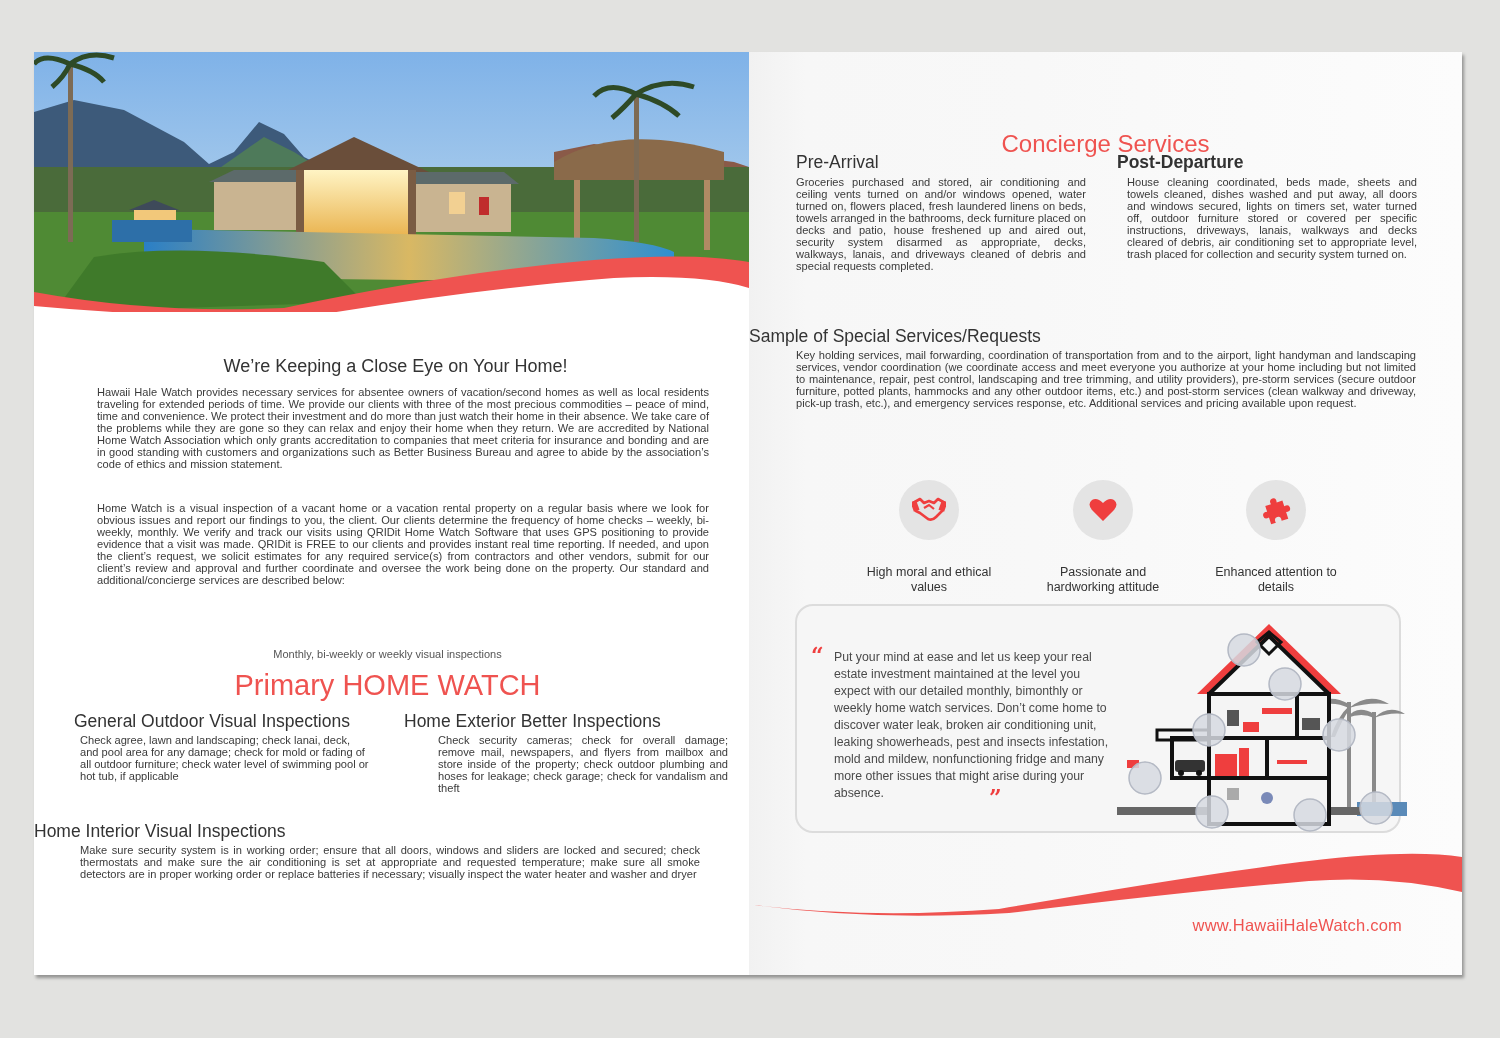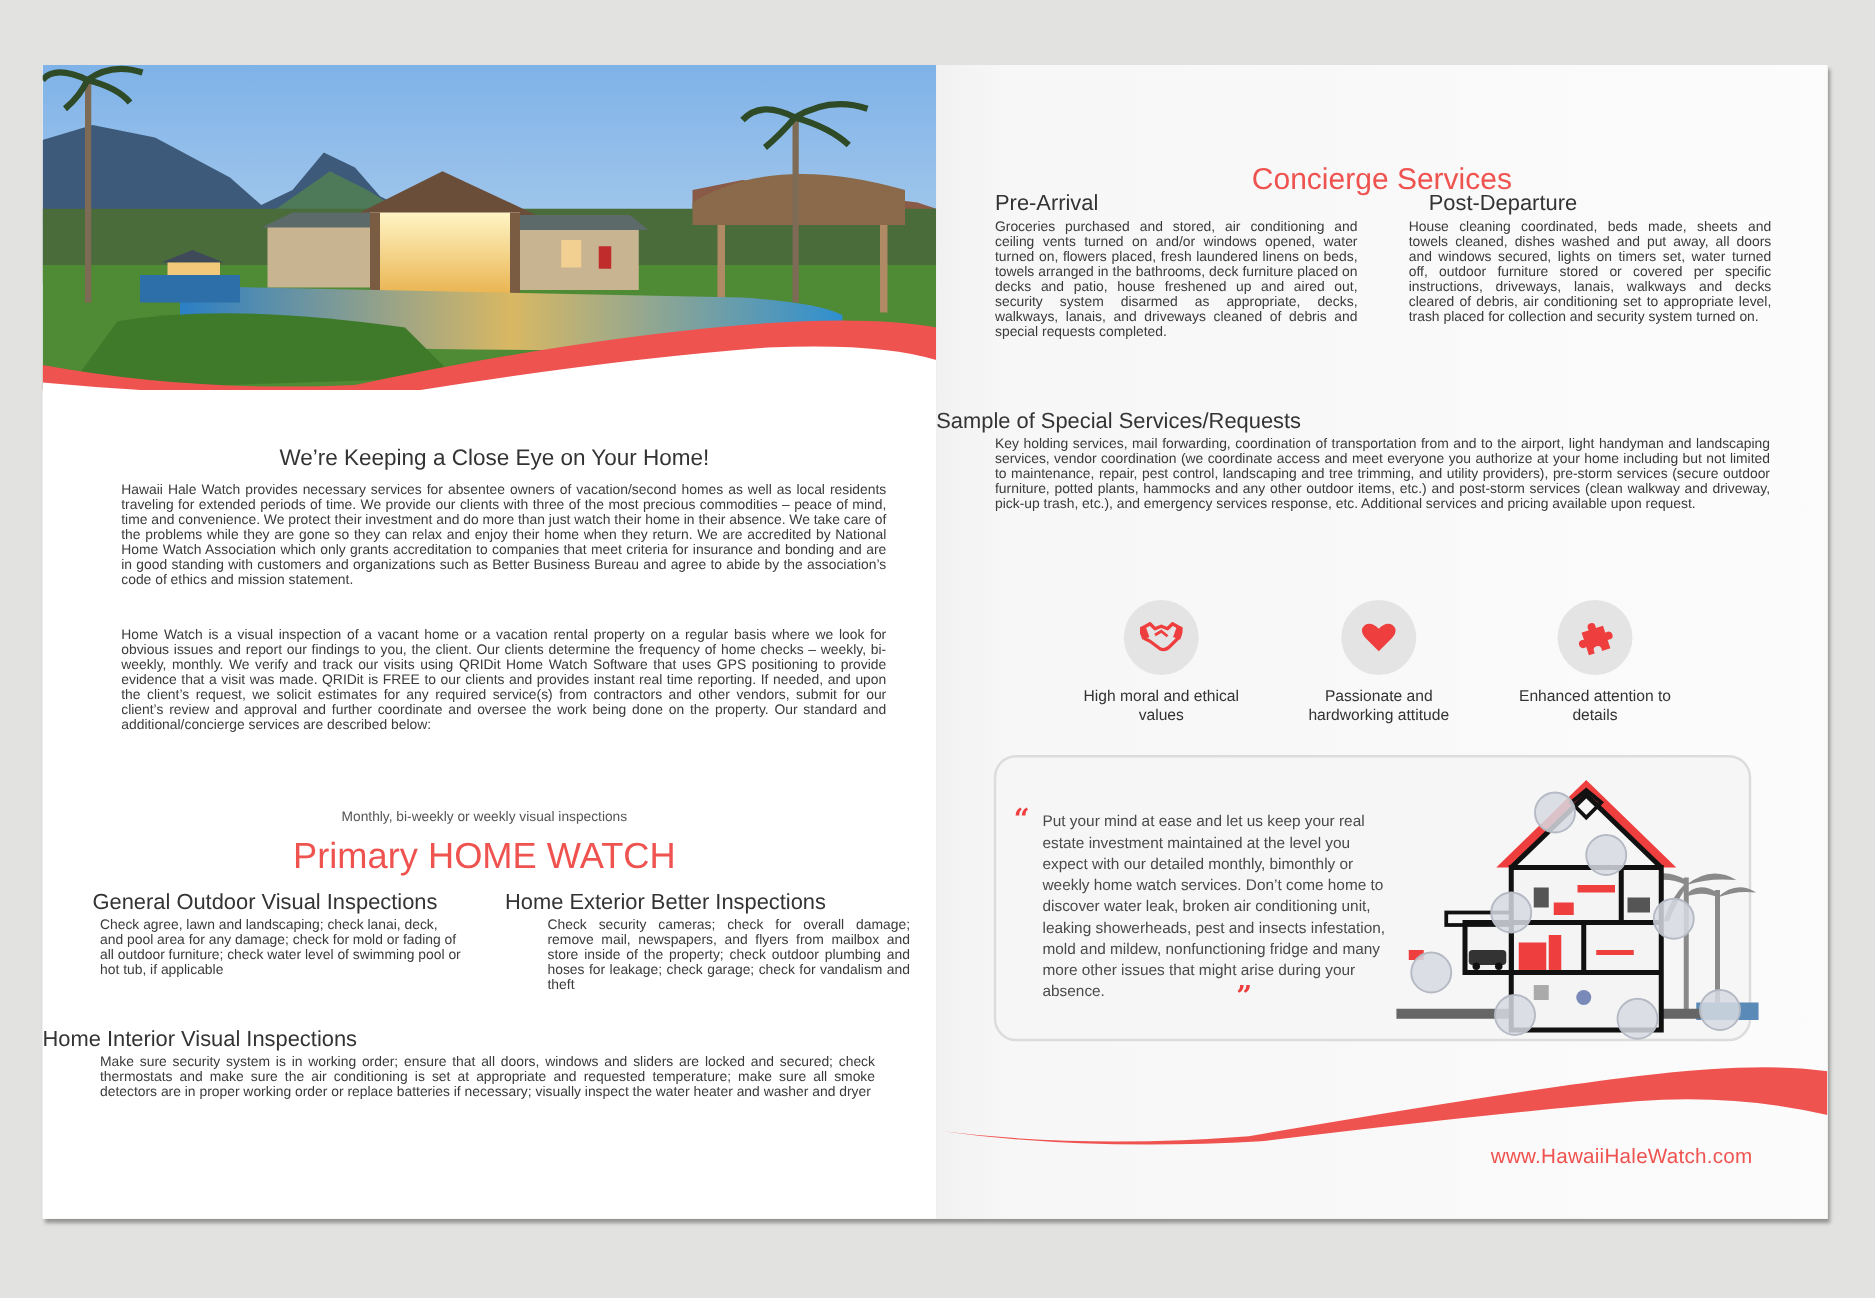--- a/index.html
+++ b/index.html
@@ -14,21 +14,21 @@
   .hero { position: absolute; left: 0; top: 0; width: 715px; height: 260px; }
   .hero svg { display: block; }
   .h-main { position: absolute; left: 0; width: 723px; text-align: center; font-size: 18px; color: #333; font-weight: normal; }
   .body-text { position: absolute; font-size: 11.1px; line-height: 12px; color: #3a3a3a; text-align: justify; }
   .sub-h { position: absolute; font-size: 17.5px; color: #333; text-align: left; }
   .red-h { position: absolute; color: #ef5350; text-align: center; margin-top: 28px; }
   .tiny-h { position: absolute; font-size: 11px; color: #555; text-align: center; }
 
   .feature { position: absolute; width: 150px; text-align: center; }
   .feature .circle { width: 60px; height: 60px; border-radius: 50%; background: #e4e4e4; margin: 0 auto; display: flex; align-items: center; justify-content: center; }
-  .feature .label { margin-top: 10px; font-size: 12.5px; line-height: 15px; color: #333; }
+  .feature .label { margin-top: 25px; font-size: 12.5px; line-height: 15px; color: #333; }
 
   .quote-box { position: absolute; left: 46px; top: 552px; width: 606px; height: 229px; border: 2px solid #dcdcdc; border-radius: 18px; background: #f6f6f6; }
   .quote-text { position: absolute; left: 37px; top: 43px; width: 285px; font-size: 12.3px; line-height: 17px; color: #4a4a4a; }
   .qmark { position: absolute; color: #ef3e3e; font-weight: bold; font-family: "DejaVu Serif", serif; font-size: 22px; }
   .house { position: absolute; left: 320px; top: 6px; width: 290px; height: 220px; }
 
   .website { position: absolute; right: 60px; top: 864px; font-size: 16.5px; color: #ef5350; letter-spacing: 0.2px; }
 </style>
 </head>
 <body>
@@ -113,21 +113,21 @@
     <h3 class="sub-h" style="left:0; width:712px; top:769px; font-weight:normal;">Home Interior Visual Inspections</h3>
     <p class="body-text" style="left:46px; top:792px; width:620px;">Make sure security system is in working order; ensure that all doors, windows and sliders are locked and secured; check thermostats and make sure the air conditioning is set at appropriate and requested temperature; make sure all smoke detectors are in proper working order or replace batteries if necessary; visually inspect the water heater and washer and dryer</p>
   </div>
 
   <div class="page-right">
     <h2 class="red-h" style="left:0; width:713px; top:50px; font-size:24px; font-weight:normal;">Concierge Services</h2>
 
     <h3 class="sub-h" style="left:47px; width:290px; top:100px; font-weight:normal;">Pre-Arrival</h3>
     <p class="body-text" style="left:47px; top:124px; width:290px;">Groceries purchased and stored, air conditioning and ceiling vents turned on and/or windows opened, water turned on, flowers placed, fresh laundered linens on beds, towels arranged in the bathrooms, deck furniture placed on decks and patio, house freshened up and aired out, security system disarmed as appropriate, decks, walkways, lanais, and driveways cleaned of debris and special requests completed.</p>
 
-    <h3 class="sub-h" style="left:394px; width:290px; top:100px; font-weight:normal;">Post-Departure</h3>
+    <h3 class="sub-h" style="left:368px; width:290px; top:100px; font-weight:bold;">Post-Departure</h3>
     <p class="body-text" style="left:378px; top:124px; width:290px;">House cleaning coordinated, beds made, sheets and towels cleaned, dishes washed and put away, all doors and windows secured, lights on timers set, water turned off, outdoor furniture stored or covered per specific instructions, driveways, lanais, walkways and decks cleared of debris, air conditioning set to appropriate level, trash placed for collection and security system turned on.</p>
 
     <h3 class="sub-h" style="left:0; width:713px; top:274px; font-weight:normal;">Sample of Special Services/Requests</h3>
     <p class="body-text" style="left:47px; top:297px; width:620px;">Key holding services, mail forwarding, coordination of transportation from and to the airport, light handyman and landscaping services, vendor coordination (we coordinate access and meet everyone you authorize at your home including but not limited to maintenance, repair, pest control, landscaping and tree trimming, and utility providers), pre-storm services (secure outdoor furniture, potted plants, hammocks and any other outdoor items, etc.) and post-storm services (clean walkway and driveway, pick-up trash, etc.), and emergency services response, etc. Additional services and pricing available upon request.</p>
 
     <div class="feature" style="left:105px; top:428px;">
       <div class="circle">
         <svg width="34" height="26" viewBox="0 0 34 26">
           <path d="M1 6 L8 2 L12 6 L17 4 L22 6 L26 2 L33 6 L30 14 L24 20 Q20 24 16 22 L8 16 L4 14 Z" fill="none" stroke="#ef3e3e" stroke-width="2.6" stroke-linejoin="round"></path>
           <path d="M12 11 L17 8 L22 12" fill="none" stroke="#ef3e3e" stroke-width="2.2"></path>

